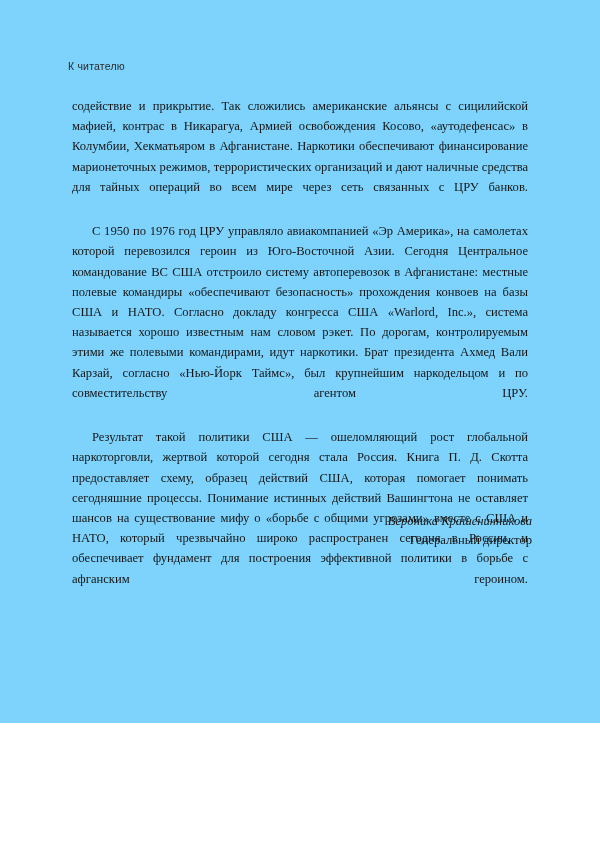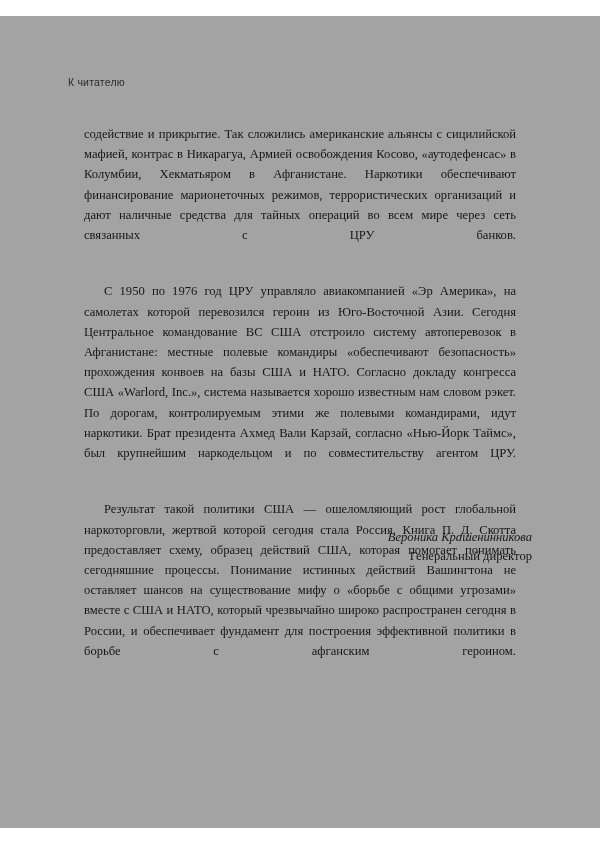--- a/index.html
+++ b/index.html
@@ -12,24 +12,24 @@
     height: 855px;
     position: relative;
     overflow: hidden;
     font-family: "Liberation Serif", "DejaVu Serif", serif;
     color: #1a1a1a;
   }
 
   .page {
     position: absolute;
     left: 0;
-    top: 16px;
+    top: 0;
     width: 600px;
-    height: 812px;
-    background: #a3a3a3;
+    height: 723px;
+    background: #7dd3fc;
   }
 
   .running-head {
     position: absolute;
     left: 68px;
     top: 60px;
     font-family: "Liberation Sans", "DejaVu Sans", sans-serif;
     font-size: 10.5px;
     letter-spacing: 0.2px;
     color: #2b2b2b;
@@ -37,21 +37,21 @@
   }
 
   .text-column {
     position: absolute;
     left: 68px;
     top: 92px;
     width: 464px;
   }
 
   p.body-par {
-    margin: 16px;
+    margin: 4px;
     font-size: 12.6px;
     line-height: 20.2px;
     text-align: justify;
     text-justify: inter-word;
     hyphens: manual;
     color: #161616;
     text-indent: 0;
   }
 
   p.body-par.indented {

